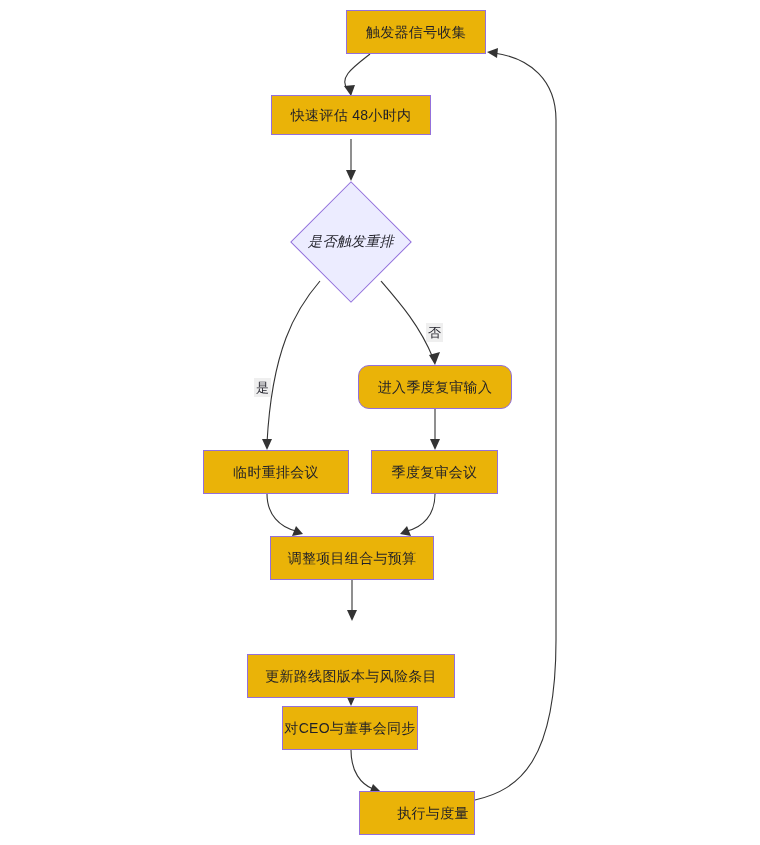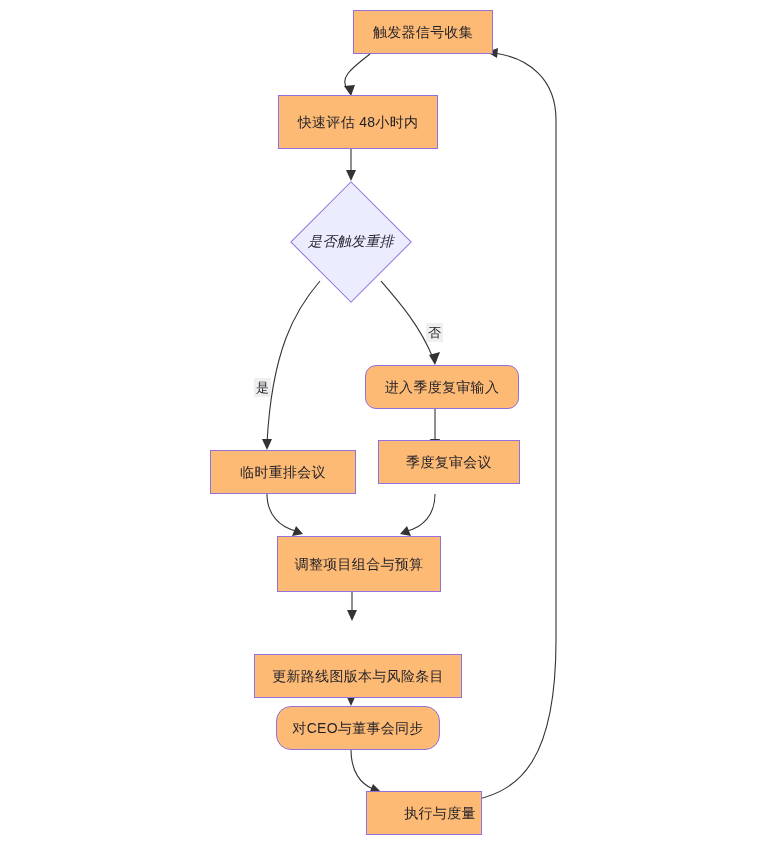--- a/index.html
+++ b/index.html
@@ -26,31 +26,30 @@
     stroke: #333333;
     stroke-width: 1.1;
   }
   .arrow-head {
     fill: #333333;
     stroke: none;
   }
   .node {
     position: absolute;
     box-sizing: border-box;
-    background: #fdba74;
+    background: #eab308;
     border: 1px solid #9370db;
     display: flex;
     align-items: center;
     justify-content: center;
     color: #1f1f28;
     font-size: 14px;
     line-height: 1.2;
     white-space: nowrap;
     letter-spacing: 0.3px;
-    margin-left: 7px;
   }
   .node-diamond {
     position: absolute;
     box-sizing: border-box;
     background: #ececff;
     border: 1px solid #9370db;
     transform: rotate(45deg);
   }
   .diamond-wrap {
     position: absolute;
@@ -136,35 +135,35 @@
   </g>
 
   <g>
     <path class="edge-path" d="M 475 800 C 520 790 556 760 556 640 L 556 120 C 556 80 530 58 494 53"></path>
     <polygon class="arrow-head" points="487,52 498,48 497,58"></polygon>
   </g>
 </svg>
 
 <div class="node" style="left:346px; top:10px; width:140px; height:44px;">触发器信号收集</div>
 
-<div class="node" style="left:271px; top:95px; width:160px; height:54px;">快速评估 48小时内</div>
+<div class="node" style="left:271px; top:95px; width:160px; height:40px;">快速评估 48小时内</div>
 
 <div class="diamond-wrap" style="left:290px; top:181px; width:122px; height:122px;">
   <div class="node-diamond" style="left:18px; top:18px; width:86px; height:86px;"></div>
   <div class="diamond-label">是否触发重排</div>
 </div>
 
 <div class="node" style="left:358px; top:365px; width:154px; height:44px;border-radius:11px;">进入季度复审输入</div>
 
 <div class="node" style="left:203px; top:450px; width:146px; height:44px;">临时重排会议</div>
 
-<div class="node" style="left:371px; top:440px; width:142px; height:44px;">季度复审会议</div>
+<div class="node" style="left:371px; top:450px; width:127px; height:44px;">季度复审会议</div>
 
-<div class="node" style="left:270px; top:536px; width:164px; height:56px;">调整项目组合与预算</div>
+<div class="node" style="left:270px; top:536px; width:164px; height:44px;">调整项目组合与预算</div>
 
 <div class="node" style="left:247px; top:654px; width:208px; height:44px;">更新路线图版本与风险条目</div>
 
-<div class="node" style="left:269px; top:706px; width:164px; height:44px;border-radius:15px;">对CEO与董事会同步</div>
+<div class="node" style="left:282px; top:706px; width:136px; height:44px;">对CEO与董事会同步</div>
 
 <div class="node" style="left:359px; top:791px; width:116px; height:44px;padding-left:32px;">执行与度量</div>
 
 <div class="edge-label" style="left:254px; top:378px;">是</div>
 <div class="edge-label" style="left:426px; top:323px;">否</div>
 
 </body></html>

